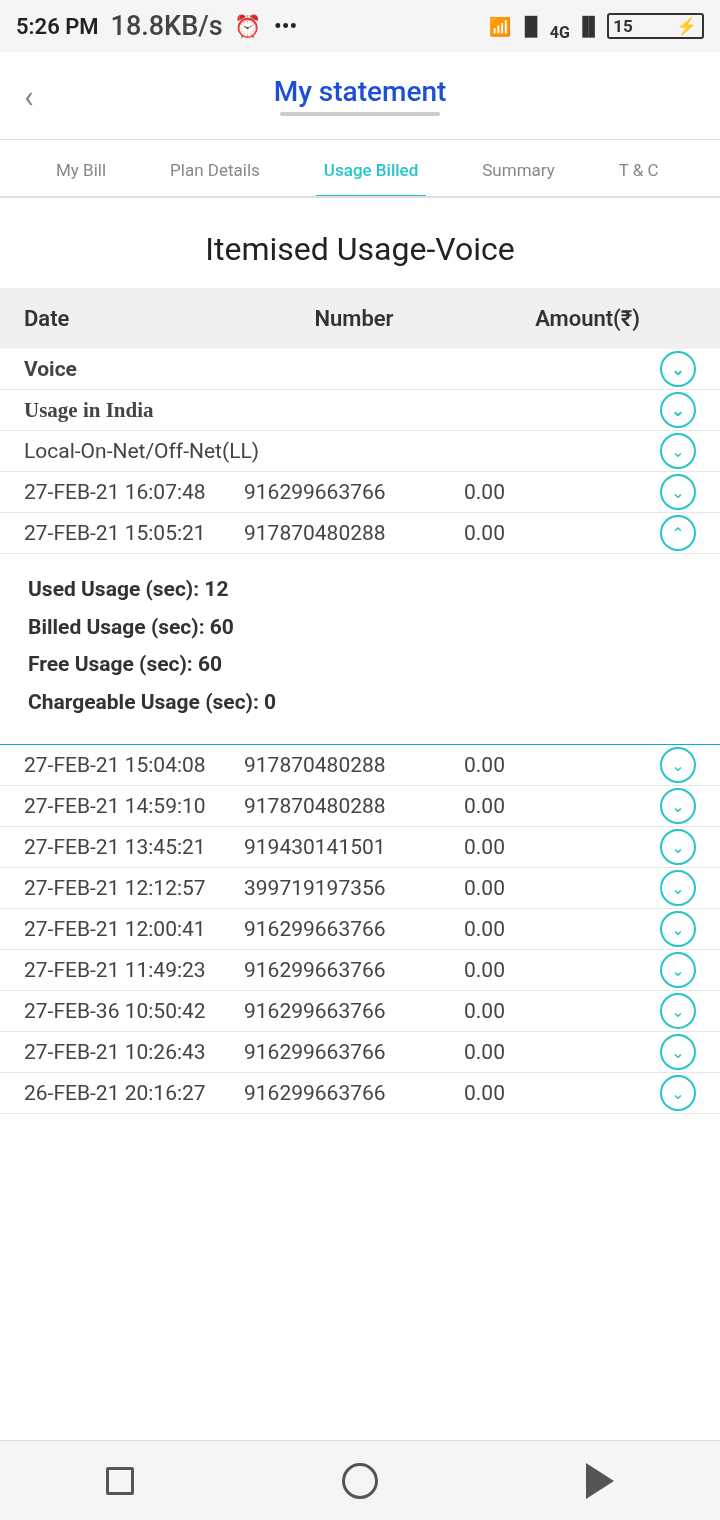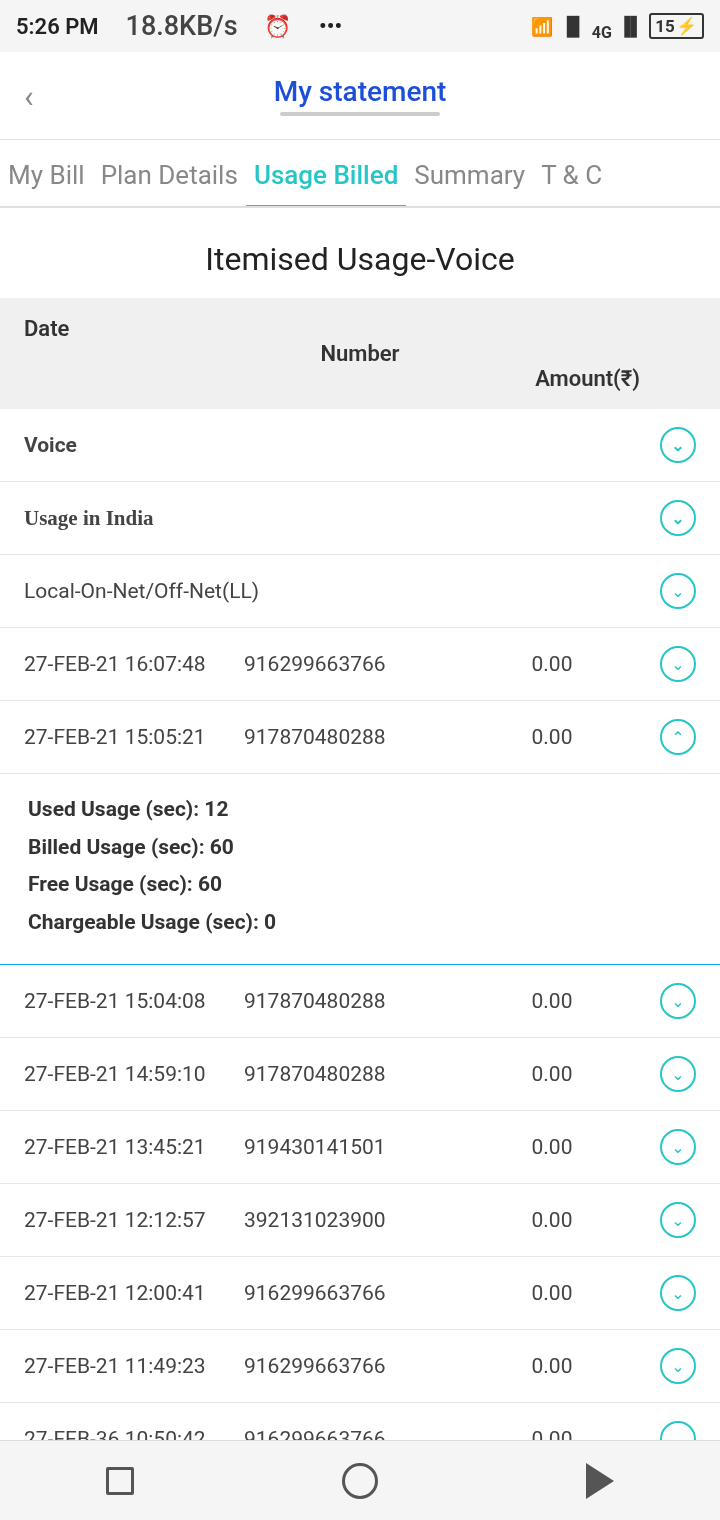--- a/index.html
+++ b/index.html
@@ -23,21 +23,21 @@
       font-size: 22px;
       font-weight: 500;
       color: #222;
     }
     .status-bar .time { font-size: 22px; font-weight: 600; }
     .status-bar .speed { font-size: 27px; color: #444; }
     .status-bar .icons { display: flex; align-items: center; gap: 6px; font-size: 18px; color: #333; }
     .battery-icon {
       display: inline-flex; align-items: center; justify-content: center;
       border: 2px solid #333; border-radius: 3px; padding: 1px 4px;
-      font-size: 17px; font-weight: 700; color: #333; position: relative;
+      font-size: 17px; font-weight: 700; color: #333; position: relative; gap: 42px;
     }
 
     
     .top-header {
       background: #fff;
       height: 88px;
       display: flex;
       align-items: center;
       justify-content: center;
       position: relative;
@@ -67,25 +67,26 @@
     .tabs-container {
       display: flex;
       align-items: flex-end;
       border-bottom: 2px solid #e0e0e0;
       background: #fff;
       overflow-x: auto;
       white-space: nowrap;
     }
     .tab {
       padding: 20px 8px 16px;
-      font-size: 26px;
+      font-size: 17px;
       color: #888;
       cursor: pointer;
       flex-shrink: 0;
       position: relative;
+      margin-left: 48px;
     }
     .tab.active {
       color: #26c6c6;
       font-weight: 500;
     }
     .tab.active::after {
       content: '';
       position: absolute;
       bottom: -2px;
       left: 0;
@@ -113,47 +114,46 @@
     .table-container {
       width: 100%;
     }
     .table-header {
       background: #f0f0f0;
       display: flex;
       padding: 18px 24px;
       font-size: 22px;
       font-weight: 600;
       color: #333;
-      flex-direction: column;
     }
     .col-date { flex: 2.5; }
     .col-number { flex: 2.5; text-align: center; }
     .col-amount { flex: 2; text-align: right; padding-right: 56px; }
 
     .table-row {
       display: flex;
       align-items: center;
-      padding: 18px 24px;
+      padding: 2px 24px;
       border-bottom: 1px solid #e8e8e8;
       font-size: 21px;
       color: #333;
     }
     .table-row.section-header {
       font-weight: 700;
       color: #222;
       background: #fff;
     }
     .table-row.category-header {
       font-weight: 400;
       color: #333;
       background: #fff;
     }
     .row-date { flex: 2.5; color: #444; }
     .row-number { flex: 2.5; color: #444; }
-    .row-amount { flex: 2; text-align: center; color: #444; padding-right: 8px; }
+    .row-amount { flex: 2; text-align: left; color: #444; padding-right: 8px; }
     .row-icon {
       width: 48px;
       display: flex;
       align-items: center;
       justify-content: flex-end;
     }
 
     .chevron-icon {
       width: 36px;
       height: 36px;
@@ -216,21 +216,21 @@
       width: 0; height: 0;
       border-top: 18px solid transparent;
       border-bottom: 18px solid transparent;
       border-left: 28px solid #555;
     }
   </style>
 </head>
 <body>
 
 <div class="status-bar">
-  <div style="display:flex;align-items:center;gap:27px;">
+  <div style="display:flex;align-items:center;gap:12px;">
     <span class="time">5:26 PM</span>
     <span class="speed">18.8KB/s</span>
     <span>⏰</span>
     <span>•••</span>
   </div>
   <div class="icons">
     <span>📶</span>
     <span>▐▌</span>
     <span style="font-size:16px;font-weight:700;margin-top:12px;">4G</span>
     <span>▐▌</span>
@@ -363,21 +363,21 @@
         <div class="table-row">
       <div class="row-date">27-FEB-21 13:45:21</div>
       <div class="row-number">919430141501</div>
       <div class="row-amount">0.00</div>
       <div class="row-icon">
         <div class="chevron-icon">⌄</div>
       </div>
     </div>
         <div class="table-row">
       <div class="row-date">27-FEB-21 12:12:57</div>
-      <div class="row-number">392131023900</div>
+      <div class="row-number">399719197356</div>
       <div class="row-amount">0.00</div>
       <div class="row-icon">
         <div class="chevron-icon">⌄</div>
       </div>
     </div>
         <div class="table-row">
       <div class="row-date">27-FEB-21 12:00:41</div>
       <div class="row-number">916299663766</div>
       <div class="row-amount">0.00</div>
       <div class="row-icon">

